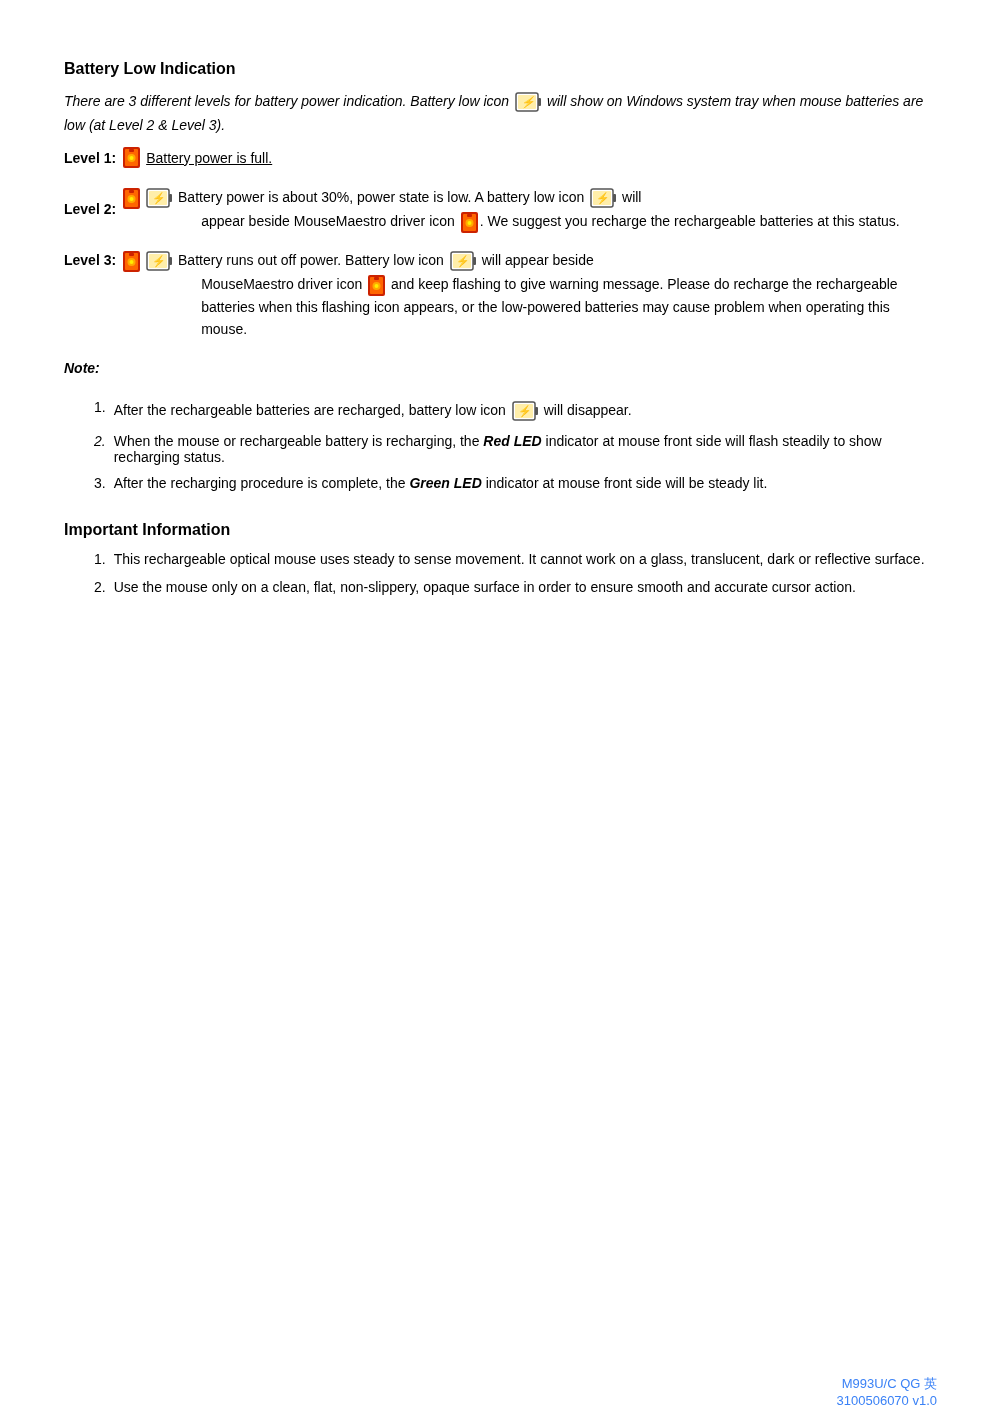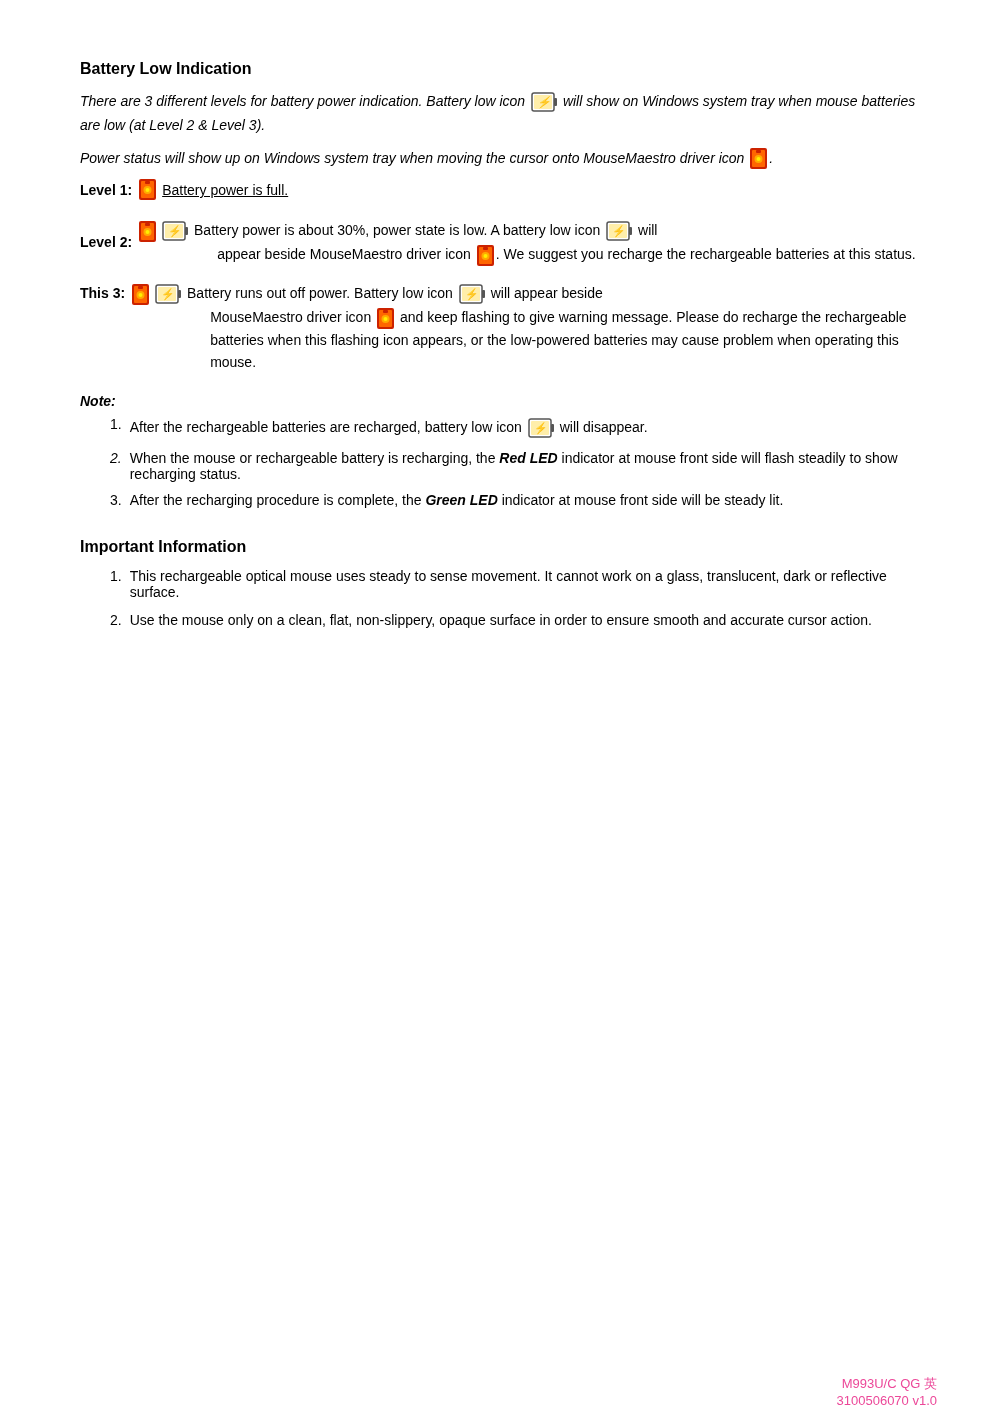--- a/index.html
+++ b/index.html
@@ -12,21 +12,21 @@
       width: 1007px;
       min-height: 1428px;
       position: relative;
     }
 
     .page-container {
       width: 1007px;
       min-height: 1428px;
       background: #ffffff;
       position: relative;
-      padding: 60px 80px 80px 80px;
+      padding: 60px 80px 80px 64px;
     }
 
     
     .corner-box {
       position: absolute;
       width: 40px;
       height: 40px;
       border: 1.5px solid #aaaaaa;
       background: #ffffff;
     }
@@ -35,21 +35,21 @@
     .corner-bl { bottom: 10px; left: 10px; }
     .corner-br { bottom: 10px; right: 10px; }
 
     
     .footer {
       position: absolute;
       bottom: 20px;
       right: 70px;
       text-align: right;
       font-size: 13px;
-      color: #ec4899;
+      color: #3b82f6;
     }
 
     h2 {
       font-size: 16px;
       font-weight: bold;
       margin-bottom: 12px;
     }
 
     p {
       margin-bottom: 10px;
@@ -77,21 +77,21 @@
       position: relative;
     }
 
     .driver-icon-small svg,
     .battery-icon svg {
       display: block;
     }
 
     .note-label {
       font-weight: bold;
-      margin-bottom: 4px;
+      margin-bottom: 20px;
     }
 
     .level-row {
       display: flex;
       align-items: flex-start;
       margin-bottom: 16px;
     }
 
     .level-row .lbl {
       font-weight: bold;
@@ -125,33 +125,20 @@
         <svg width="26" height="24" viewBox="0 0 26 24">
           <rect x="1" y="3" width="22" height="18" rx="2" ry="2" fill="white" stroke="#555" stroke-width="1.5"></rect>
           <rect x="23" y="8" width="3" height="8" rx="1" fill="#555"></rect>
           <rect x="3" y="5" width="18" height="14" rx="1" fill="#ffeeaa"></rect>
           <text x="6" y="16" font-size="11" font-family="Arial" fill="#cc3300" font-weight="bold">⚡</text>
         </svg>
       </span>
       will show on Windows system tray when mouse batteries are low (at Level 2 &amp; Level 3).
     </p>
 
-    <p>
-      Power status will show up on Windows system tray when moving the cursor onto MouseMaestro
-      driver icon
-      <span class="driver-icon-small">
-        <svg width="17" height="21" viewBox="0 0 17 21">
-          <rect x="0" y="0" width="17" height="21" rx="2" fill="#cc2200"></rect>
-          <rect x="2" y="2" width="13" height="17" rx="1" fill="#ff6600"></rect>
-          <circle cx="8.5" cy="11" r="4" fill="#ffaa00"></circle>
-          <circle cx="8.5" cy="11" r="2" fill="#ffee00"></circle>
-          <rect x="6" y="2" width="5" height="3" rx="1" fill="#cc2200"></rect>
-        </svg>
-      </span>.
-    </p>
 
     <div class="level-row">
       <span class="lbl">Level 1:</span>
       <span>
         <span class="driver-icon-small">
           <svg width="17" height="21" viewBox="0 0 17 21">
             <rect x="0" y="0" width="17" height="21" rx="2" fill="#cc2200"></rect>
             <rect x="2" y="2" width="13" height="17" rx="1" fill="#ff6600"></rect>
             <circle cx="8.5" cy="11" r="4" fill="#ffaa00"></circle>
             <circle cx="8.5" cy="11" r="2" fill="#ffee00"></circle>
@@ -203,21 +190,21 @@
               <circle cx="8.5" cy="11" r="4" fill="#ffaa00"></circle>
               <circle cx="8.5" cy="11" r="2" fill="#ffee00"></circle>
               <rect x="6" y="2" width="5" height="3" rx="1" fill="#cc2200"></rect>
             </svg>
           </span>. We suggest you recharge the rechargeable batteries at this status.
         </div>
       </div>
     </div>
 
     <div class="level-row" style="align-items:flex-start;">
-      <span class="lbl">This 3:</span>
+      <span class="lbl">Level 3:</span>
       <div>
         <span style="display:inline-flex; align-items:center; gap:2px; vertical-align:middle;">
           <span class="driver-icon-small">
             <svg width="17" height="21" viewBox="0 0 17 21">
               <rect x="0" y="0" width="17" height="21" rx="2" fill="#cc2200"></rect>
               <rect x="2" y="2" width="13" height="17" rx="1" fill="#ff6600"></rect>
               <circle cx="8.5" cy="11" r="4" fill="#ffaa00"></circle>
               <circle cx="8.5" cy="11" r="2" fill="#ffee00"></circle>
               <rect x="6" y="2" width="5" height="3" rx="1" fill="#cc2200"></rect>
             </svg>

